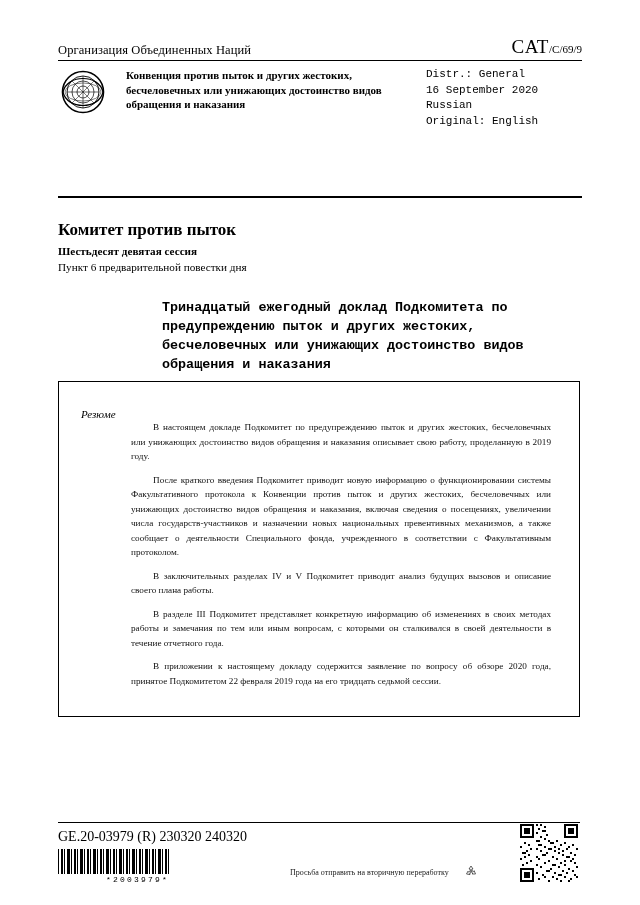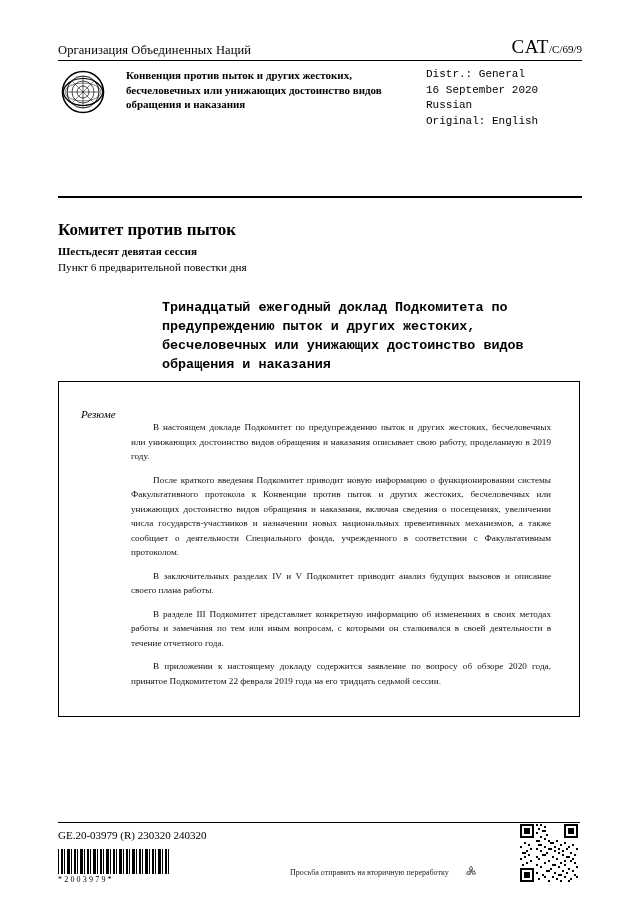--- a/index.html
+++ b/index.html
@@ -165,44 +165,45 @@
     left: 58px;
     top: 822px;
     width: 522px;
     border-bottom: 1px solid #000;
   }
   .doc-code {
     position: absolute;
     left: 58px;
     top: 829px;
     font-family: "Liberation Serif", serif;
-    font-size: 11px;
+    font-size: 14px;
   }
   .barcode-wrap {
     position: absolute;
     left: 58px;
     top: 849px;
     width: 120px;
   }
   .barcode {
     width: 112px;
     height: 25px;
     background-image: repeating-linear-gradient(
       to right,
       #000 0px, #000 1px, #fff 1px, #fff 3px,
       #000 3px, #000 5px, #fff 5px, #fff 6px,
       #000 6px, #000 7px, #fff 7px, #fff 9px,
       #000 9px, #000 12px, #fff 12px, #fff 13px
     );
   }
   .barcode-text {
-    font-family: Liberation Serif, serif;
+    font-family: Liberation Mono, monospace;
     font-size: 8px;
     letter-spacing: 2.2px;
     margin-top: 1px;
+    margin-left: 48px;
   }
   .recycle-note {
     position: absolute;
     left: 290px;
     top: 865px;
     font-family: "Liberation Serif", serif;
     font-size: 8px;
     color: #222;
     display: flex;
     align-items: center;

